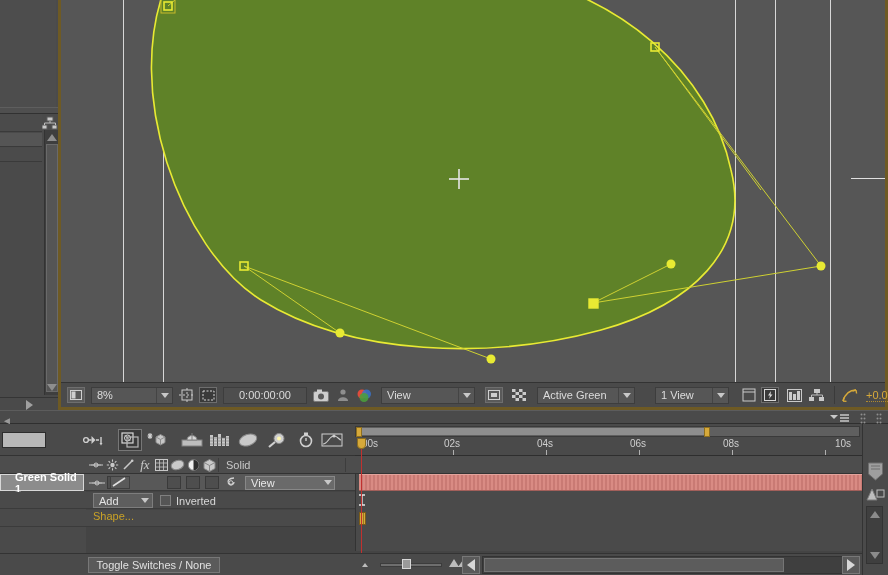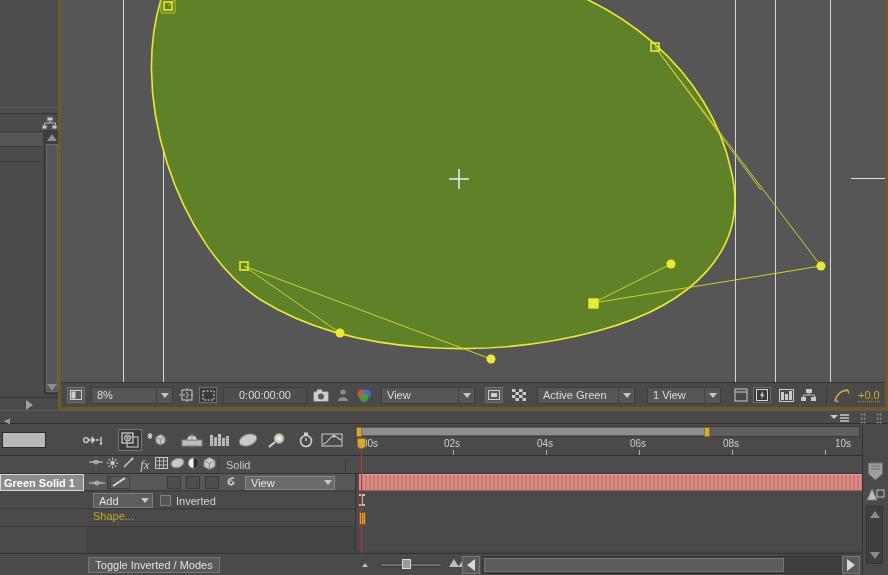--- a/index.html
+++ b/index.html
@@ -69,28 +69,28 @@
   #tl-ruler { position:absolute; left:355px; top:0; width:507px; height:32px; }
   #workarea-track { position:absolute; left:0; top:2px; width:505px; height:11px; background:#5f5f5f; border:1px solid #3a3a3a;}
   #workarea-fill { position:absolute; left:2px; top:1px; width:348px; height:7px; background:#8e8e8e; }
   .wa-handle { position:absolute; top:0px; width:6px; height:10px; background:#d6a93a; border:1px solid #8d6e20;}
   #ruler-nums { position:absolute; left:0; top:13px; width:507px; height:19px; border-bottom:1px solid #2e2e2e;}
   .tick-label { position:absolute; top:1px; font-size:10px; color:#cfcfcf; }
   .tick-mark { position:absolute; top:13px; width:1px; height:5px; background:#b0b0b0;}
 
   #tl-header-row { position:absolute; left:0; top:32px; width:862px; height:18px; background:#4d4d4d; border-bottom:1px solid #333;}
   #switch-icons { position:absolute; left:88px; top:0; width:130px; height:18px; display:flex; align-items:center; }
-  .sw-ico { width:17px; height:16px; display:flex; justify-content:center; }
+  .sw-ico { width:17px; height:16px; display:flex; align-items:center; justify-content:center; }
   #parent-label { position:absolute; left:226px; top:3px; font-size:11px; color:#c8c8c8;}
   #hdr-sep1 { position:absolute; left:218px; top:2px; width:1px; height:14px; background:#3d3d3d;}
   #hdr-sep2 { position:absolute; left:345px; top:2px; width:1px; height:14px; background:#3d3d3d;}
 
   
   #row-layer { position:absolute; left:0; top:50px; width:862px; height:17px; background:#585858; border-bottom:1px solid #3b3b3b;}
-  #layer-name { position:absolute; left:0; top:0; width:84px; height:17px; background:#8c8c8c; border:1px solid #d8d8d8; display:flex; align-items:center; padding-left:3px; color:#ffffff; font-weight:bold; font-size:11px;}
+  #layer-name { position:absolute; left:0; top:0; width:84px; height:17px; background:#8c8c8c; border:1px solid #d8d8d8; display:flex; align-items:center; padding-left:14px; color:#ffffff; font-weight:bold; font-size:11px;}
   .sw-cell { position:absolute; top:2px; width:14px; height:13px; background:#4e4e4e; border:1px solid #3a3a3a;}
   #pen-cell { position:absolute; left:110px; top:2px; width:20px; height:13px; background:#5a5a5a; border:1px solid #3f3f3f;}
   #parent-pick { position:absolute; left:225px; top:2px; width:15px; height:13px;}
   #parent-dd { position:absolute; left:245px; top:2px; width:90px; height:14px; background:#6a6a6a; border:1px solid #888; display:flex; align-items:center; padding-left:5px; color:#e8e8e8;}
   #parent-dd .caret-box { position:absolute; right:2px; top:3px;}
 
   #row-mask { position:absolute; left:0; top:68px; width:862px; height:17px; background:#4a4a4a; border-bottom:1px solid #3b3b3b;}
   #mask-mode-dd { position:absolute; left:93px; top:1px; width:60px; height:15px; background:#5e5e5e; border:1px solid #7d7d7d; display:flex; align-items:center; padding-left:5px; color:#e4e4e4;}
   #mask-mode-dd .caret-box { position:absolute; right:3px; top:4px;}
   #inv-check { position:absolute; left:160px; top:3px; width:11px; height:11px; background:#555; border:1px solid #808080;}
@@ -297,21 +297,21 @@
             <rect x="10.5" y="9" width="3.5" height="3"></rect>
         </g>
       </svg>
     </div>
     <div class="vb-field dd" style="width:98px; margin-left:6px;">
       <span>Active Green</span>
       <div class="vb-arrow" style="margin-left:auto;">
           <div class="caret"></div>
         </div>
     </div>
-    <div class="vb-field dd" style="width:74px; margin-left:8px;">
+    <div class="vb-field dd" style="width:74px; margin-left:16px;">
       <span>1 View</span>
       <div class="vb-arrow" style="margin-left:auto;">
           <div class="caret"></div>
         </div>
     </div>
     <div class="vb-icon" style="margin-left:6px;">
       <svg width="14" height="14" viewBox="0 0 14 14">
           <rect x="1" y="1" width="12" height="12" fill="none" stroke="#cacaca"></rect>
           <path d="M1 4h12" stroke="#cacaca"></path>
         </svg>
@@ -615,21 +615,21 @@
         <rect x="11" y="4" width="7" height="7" fill="none" stroke="#bdbdbd"></rect>
       </svg>
     </div>
     <div id="tl-vscroll">
       <div class="a-up"></div>
       <div class="a-dn"></div>
     </div>
   </div>
 
   <div id="tl-bottom">
-    <div id="toggle-switches">Toggle Inverted / Modes</div>
+    <div id="toggle-switches">Toggle Switches / None</div>
     <div class="zoom-mtn" id="left-zoom-ico">
       <svg width="14" height="8" viewBox="0 0 14 8">
           <path d="M4 7 L7 3 L10 7 Z" fill="#bcbcbc"></path>
         </svg>
     </div>
     <div id="zoom-slider">
       <div id="zoom-track"></div>
       <div id="zoom-knob"></div>
     </div>
     <div class="zoom-mtn" id="right-zoom-ico">

